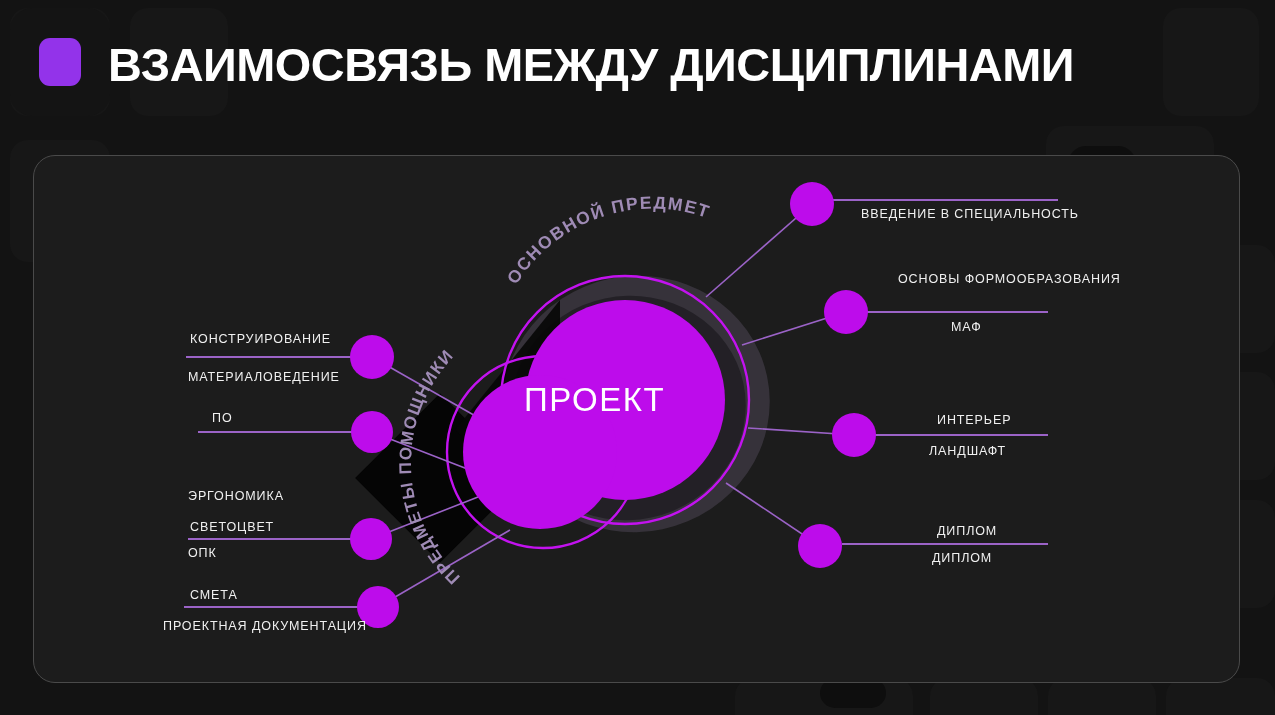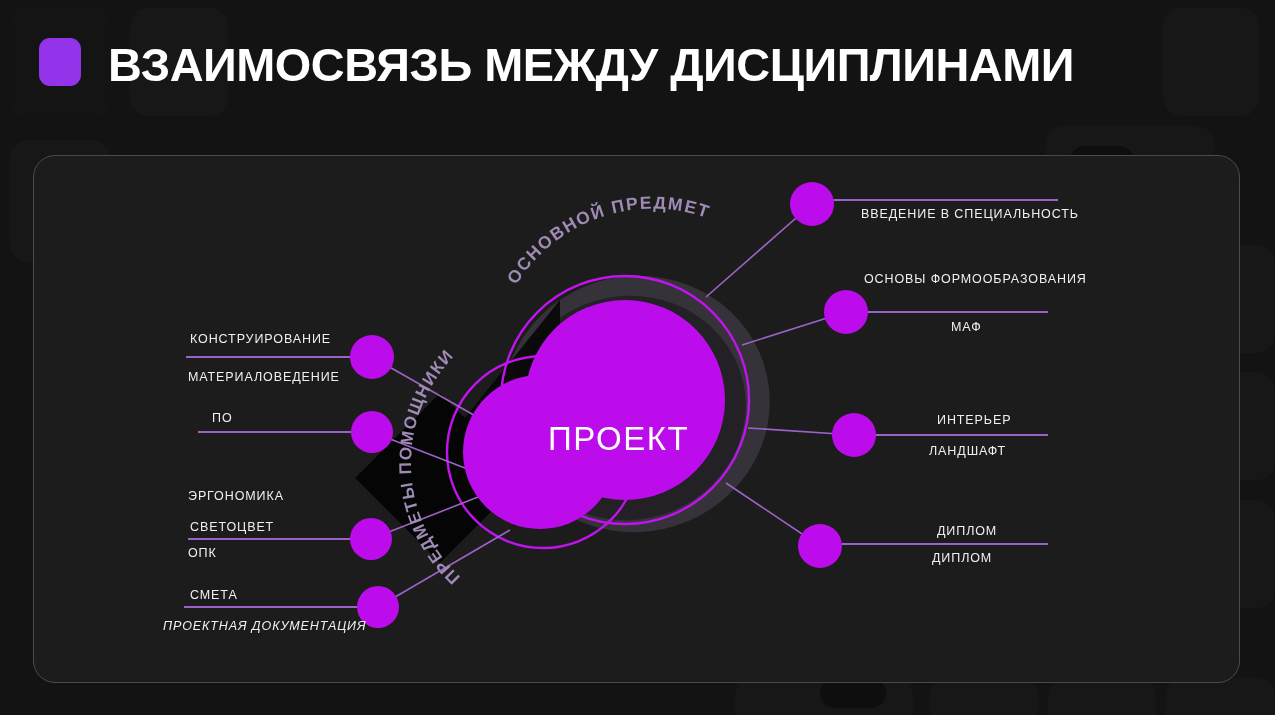--- a/index.html
+++ b/index.html
@@ -160,37 +160,37 @@
 
       <text font-family="Liberation Sans, sans-serif" font-size="17.5" font-weight="bold" fill="#9f8bb5" letter-spacing="1.6">
         <textPath href="#arcTop" startOffset="8%">ОСНОВНОЙ ПРЕДМЕТ</textPath>
       </text>
       <text font-family="Liberation Sans, sans-serif" font-size="17" font-weight="bold" fill="#9f8bb5" letter-spacing="1.4">
         <textPath href="#arcLeft" startOffset="4%">ПРЕДМЕТЫ ПОМОЩНИКИ</textPath>
       </text>
     </g>
   </svg>
 
-  <div class="center-title" style="left:548px; top:381px;margin-top:39px;">ПРОЕКТ</div>
+  <div class="center-title" style="left:524px; top:381px;">ПРОЕКТ</div>
 
   <div class="lbl" style="left:190px; top:332px;">КОНСТРУИРОВАНИЕ</div>
   <div class="lbl" style="left:188px; top:370px;">МАТЕРИАЛОВЕДЕНИЕ</div>
 
   <div class="lbl" style="left:212px; top:411px;">ПО</div>
   <div class="lbl" style="left:188px; top:442px;margin-top:47px;">ЭРГОНОМИКА</div>
 
   <div class="lbl" style="left:190px; top:520px;">СВЕТОЦВЕТ</div>
   <div class="lbl" style="left:188px; top:546px;">ОПК</div>
 
   <div class="lbl" style="left:190px; top:588px;">СМЕТА</div>
-  <div class="lbl" style="left:163px; top:619px;font-style:italic;">ПРОЕКТНАЯ ДОКУМЕНТАЦИЯ</div>
+  <div class="lbl" style="left:163px; top:619px;">ПРОЕКТНАЯ ДОКУМЕНТАЦИЯ</div>
 
   <div class="lbl right" style="left:852px; top:207px;">ВВЕДЕНИЕ В СПЕЦИАЛЬНОСТЬ</div>
 
-  <div class="lbl right" style="left:855px; top:272px;">ОСНОВЫ  ФОРМООБРАЗОВАНИЯ</div>
+  <div class="lbl right" style="left:889px; top:272px;">ОСНОВЫ  ФОРМООБРАЗОВАНИЯ</div>
   <div class="lbl right" style="left:942px; top:320px;">МАФ</div>
 
   <div class="lbl right" style="left:928px; top:413px;">ИНТЕРЬЕР</div>
   <div class="lbl right" style="left:920px; top:444px;">ЛАНДШАФТ</div>
 
   <div class="lbl right" style="left:928px; top:524px;">ДИПЛОМ</div>
   <div class="lbl right" style="left:923px; top:551px;">ДИПЛОМ</div>
 
 </div>
 

